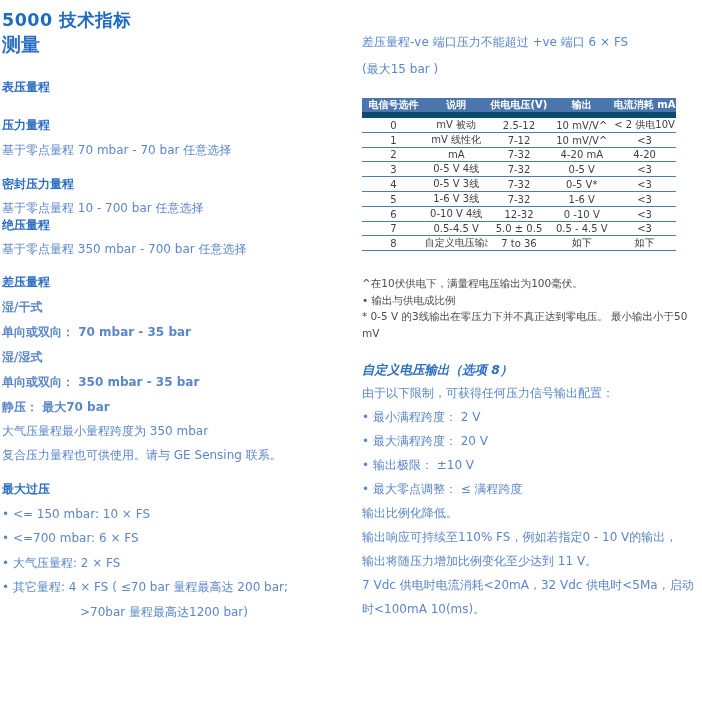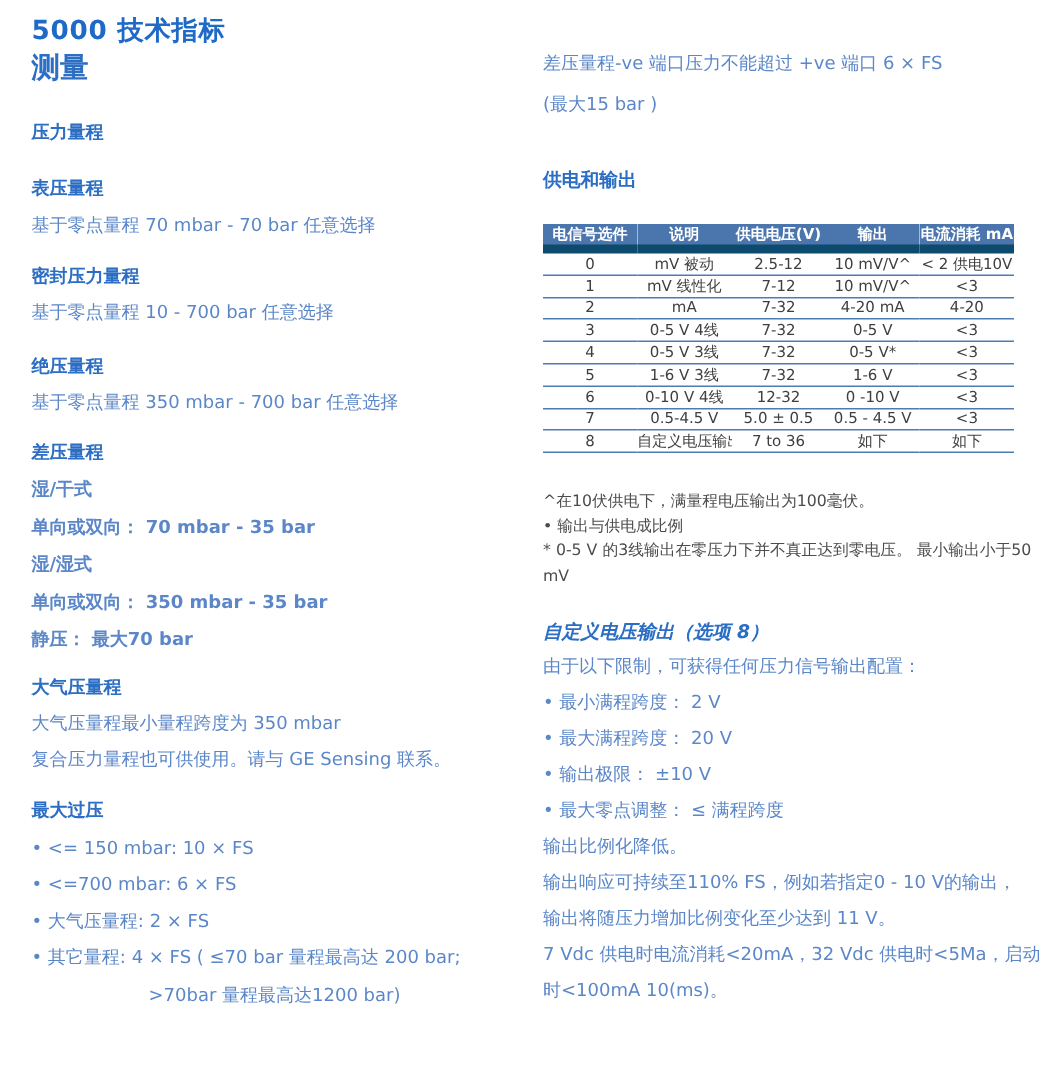--- a/index.html
+++ b/index.html
@@ -14,30 +14,30 @@
     --c-bg:#ffffff;
   }
   *{margin:0;padding:0;box-sizing:border-box;}
   html,body{background:#fff;}
   body{
     width:702px;height:727px;position:relative;overflow:hidden;
     font-family:"DejaVu Sans","Liberation Sans",sans-serif;
     background:var(--c-bg);
   }
   .col{position:absolute;top:0;}
-  .col-left{left:21px;width:344px;}
+  .col-left{left:2px;width:344px;}
   .col-right{left:362px;width:336px;}
 
   .page-title{margin-top:8px;font-size:17.5px;font-weight:bold;color:var(--c-title);letter-spacing:0.5px;}
   .sec-title{font-size:19px;font-weight:bold;color:var(--c-heading);}
   .sub-head{font-size:12px;font-weight:bold;color:var(--c-heading);line-height:16px;white-space:nowrap;}
   .body-line{font-size:12px;color:var(--c-body);line-height:16px;white-space:nowrap;}
 
   .mt22{margin-top:22px;}  .mt21{margin-top:21px;}  .mt18{margin-top:18px;}
-  .mt17{margin-top:17px;}  .mt16{margin-top:16px;}  .mt13{margin-top:20px;}
+  .mt17{margin-top:17px;}  .mt16{margin-top:16px;}  .mt13{margin-top:1px;}
   .mt9{margin-top:9px;}    .mt8{margin-top:8px;}
 
   .diff-lines > div{margin-top:9px;font-weight:bold;}
   .op-bullets > div{margin-top:8.5px;}
   .op-cont{padding-left:78px;margin-top:8.5px;}
 
   
   .intro-1{margin-top:34px;}
   .intro-2{margin-top:11px;}
   .power-head{margin-top:35px;font-size:12.5px;}
@@ -61,62 +61,60 @@
   .custom-intro{margin-top:7px;}
   .custom-bullets > div{margin-top:8px;}
   .custom-paras > div{margin-top:8px;}
 </style>
 </head>
 <body>
 
 <div class="col col-left">
   <div class="page-title">5000  技术指标</div>
   <div class="sec-title">测量</div>
+  <div class="sub-head mt21">表压量程</div>
+
   <div class="sub-head mt22">压力量程</div>
-
-  <div class="sub-head mt21">表压量程</div>
   <div class="body-line mt9">基于零点量程 70 mbar  -  70 bar 任意选择</div>
 
   <div class="sub-head mt18">密封压力量程</div>
   <div class="body-line mt8">基于零点量程 10  - 700 bar  任意选择</div>
 
   <div class="sub-head mt13">绝压量程</div>
   <div class="body-line mt8">基于零点量程 350 mbar  - 700 bar 任意选择</div>
 
   <div class="sub-head mt17">差压量程</div>
   <div class="diff-lines">
 
   <div class="body-line">湿/干式</div>
       <div class="body-line">单向或双向：  70 mbar  - 35 bar</div>
       <div class="body-line">湿/湿式</div>
       <div class="body-line">单向或双向：  350 mbar - 35 bar</div>
       <div class="body-line">静压：  最大70 bar</div>
     </div>
 
-  <div class="sub-head mt16">大气压量程</div>
   <div class="body-line mt8">大气压量程最小量程跨度为 350 mbar</div>
 
   <div class="body-line mt8">复合压力量程也可供使用。请与 GE Sensing 联系。</div>
 
   <div class="sub-head mt18">最大过压</div>
   <div class="op-bullets">
 
   <div class="body-line">• &lt;= 150 mbar:  10 × FS</div>
       <div class="body-line">• &lt;=700 mbar:  6 × FS</div>
       <div class="body-line">• 大气压量程:  2 × FS</div>
       <div class="body-line">• 其它量程:  4 × FS ( ≤70 bar 量程最高达 200 bar;</div>
     </div>
   <div class="body-line op-cont">&gt;70bar 量程最高达1200 bar)</div>
 </div>
 
 <div class="col col-right">
   <div class="body-line intro-1">差压量程-ve 端口压力不能超过 +ve 端口 6 × FS</div>
   <div class="body-line intro-2">(最大15 bar )</div>
 
-  <div class="sub-head power-head">供电和输出</div>
 
   <table class="spec-table">
     <thead>
       <tr>
 
       <th>电信号选件</th>
           <th>说明</th>
           <th>供电电压(V)</th>
           <th>输出</th>
           <th>电流消耗 mA</th>

